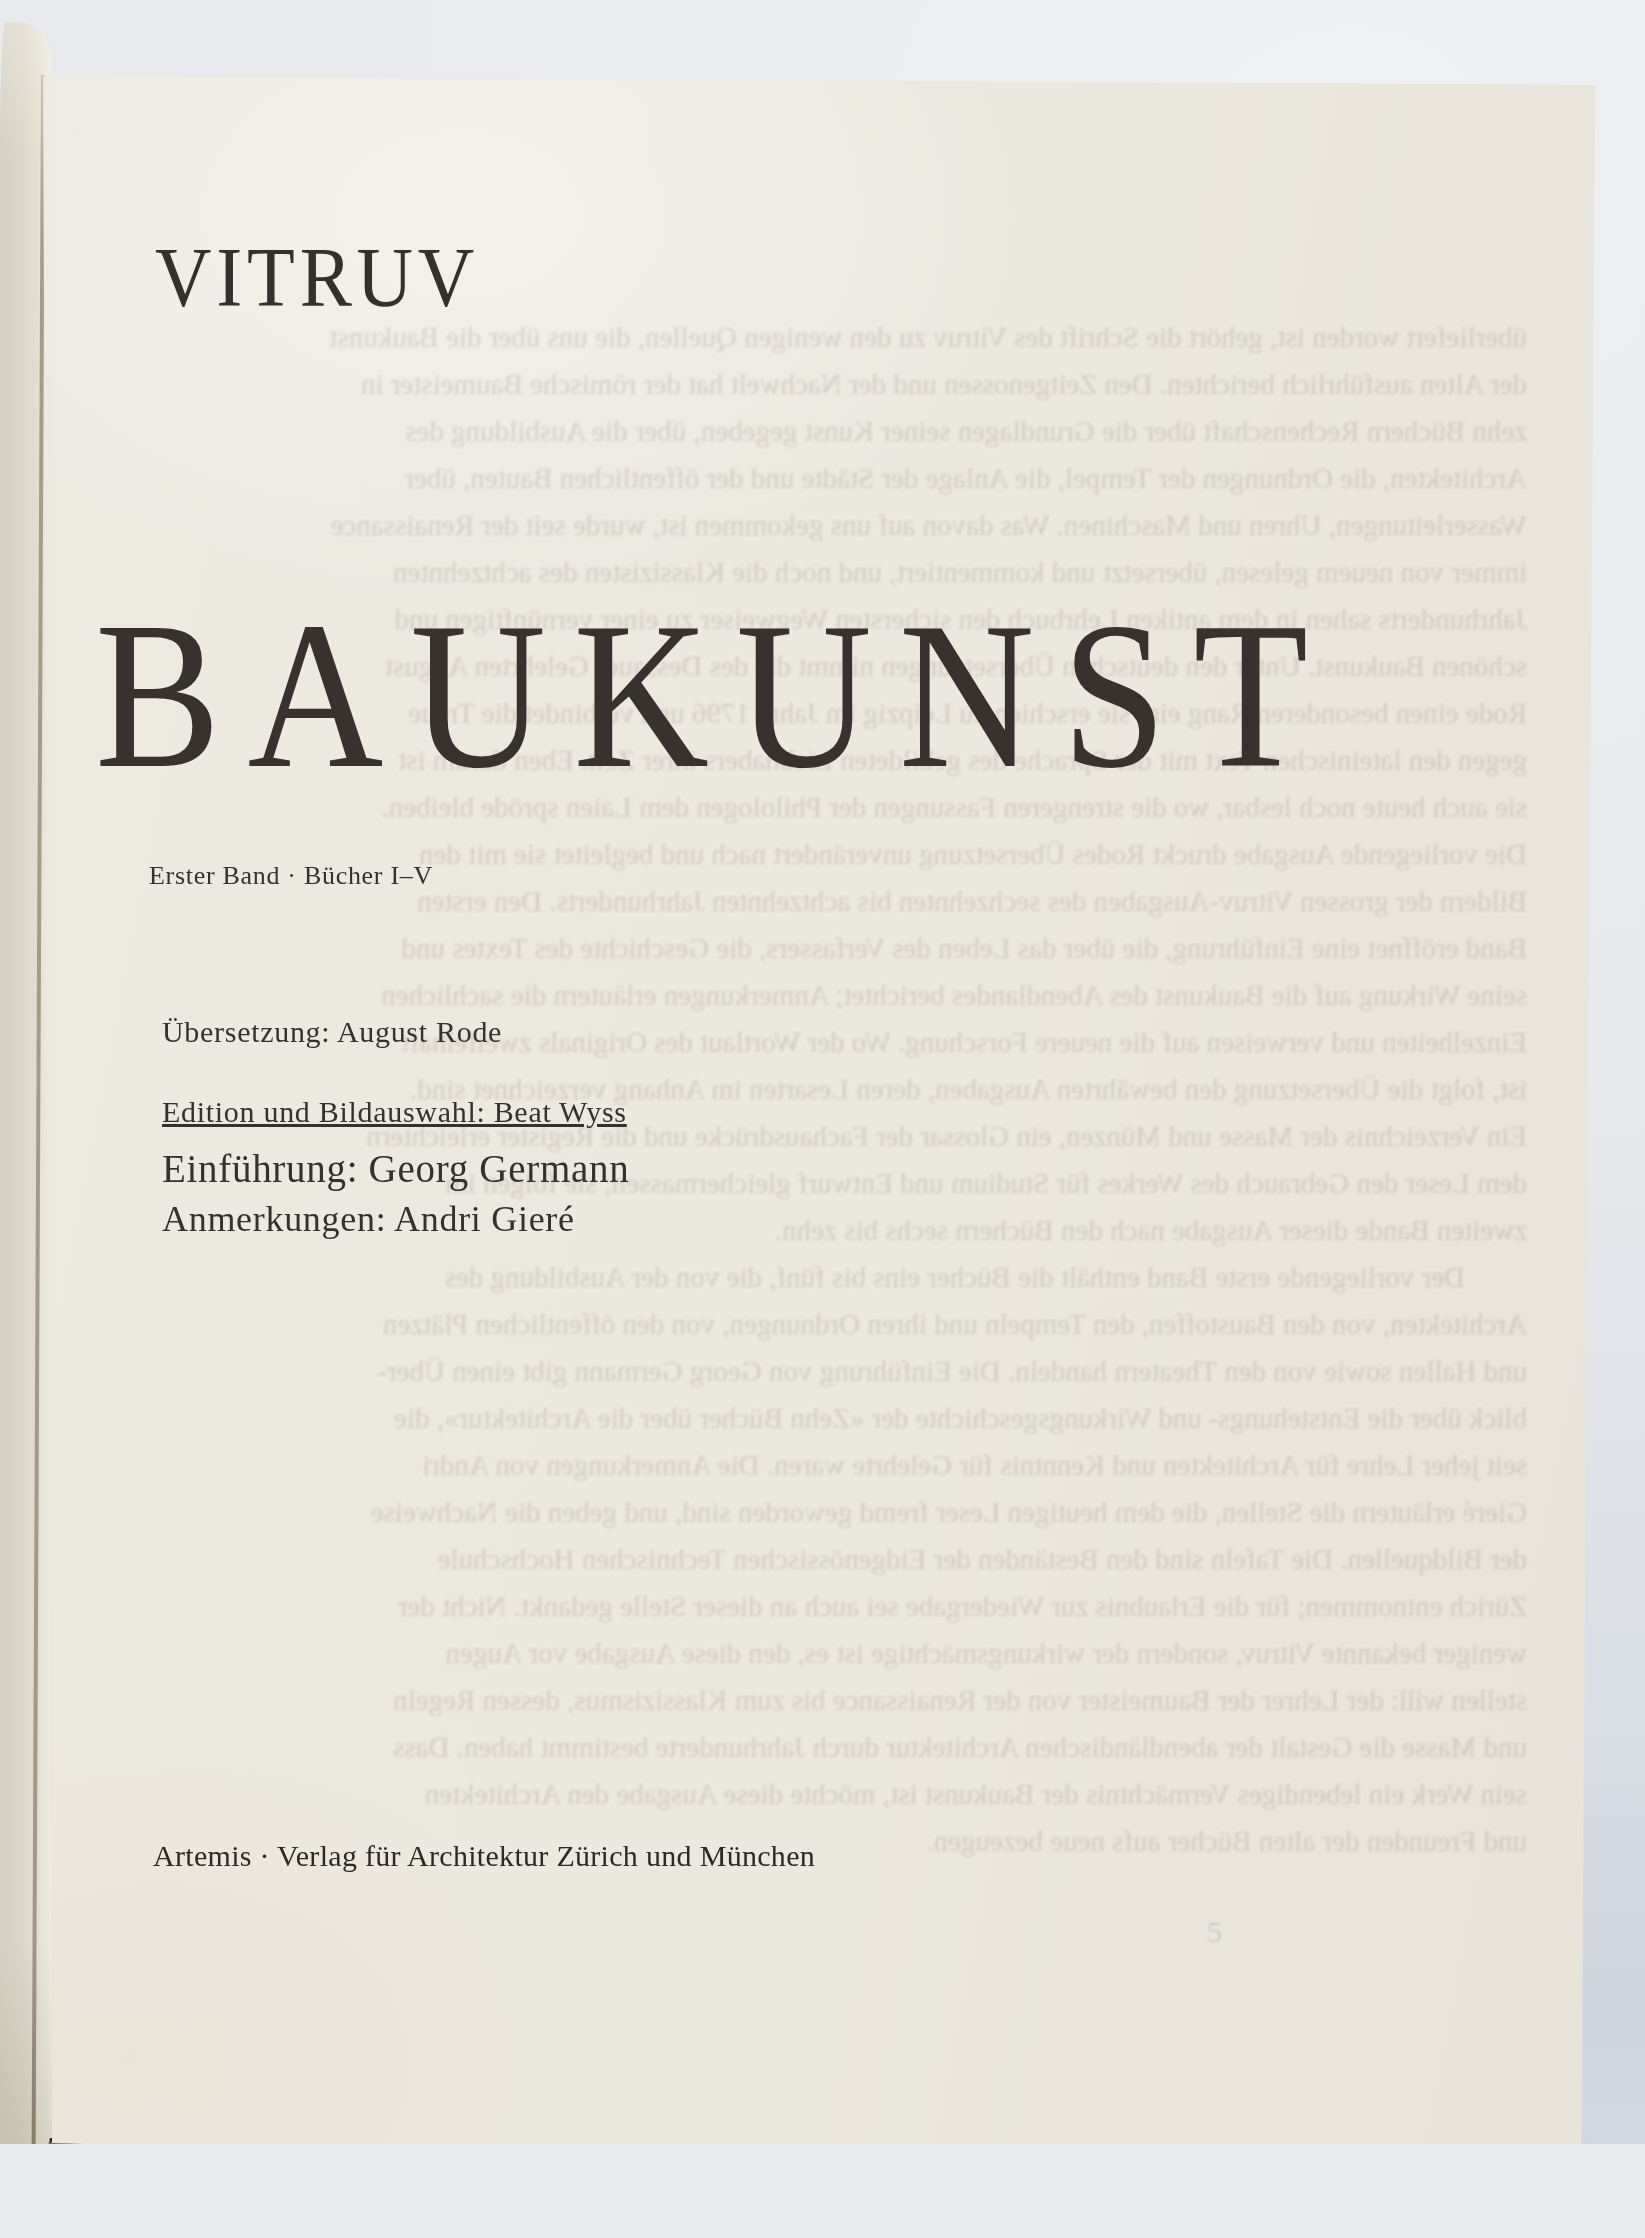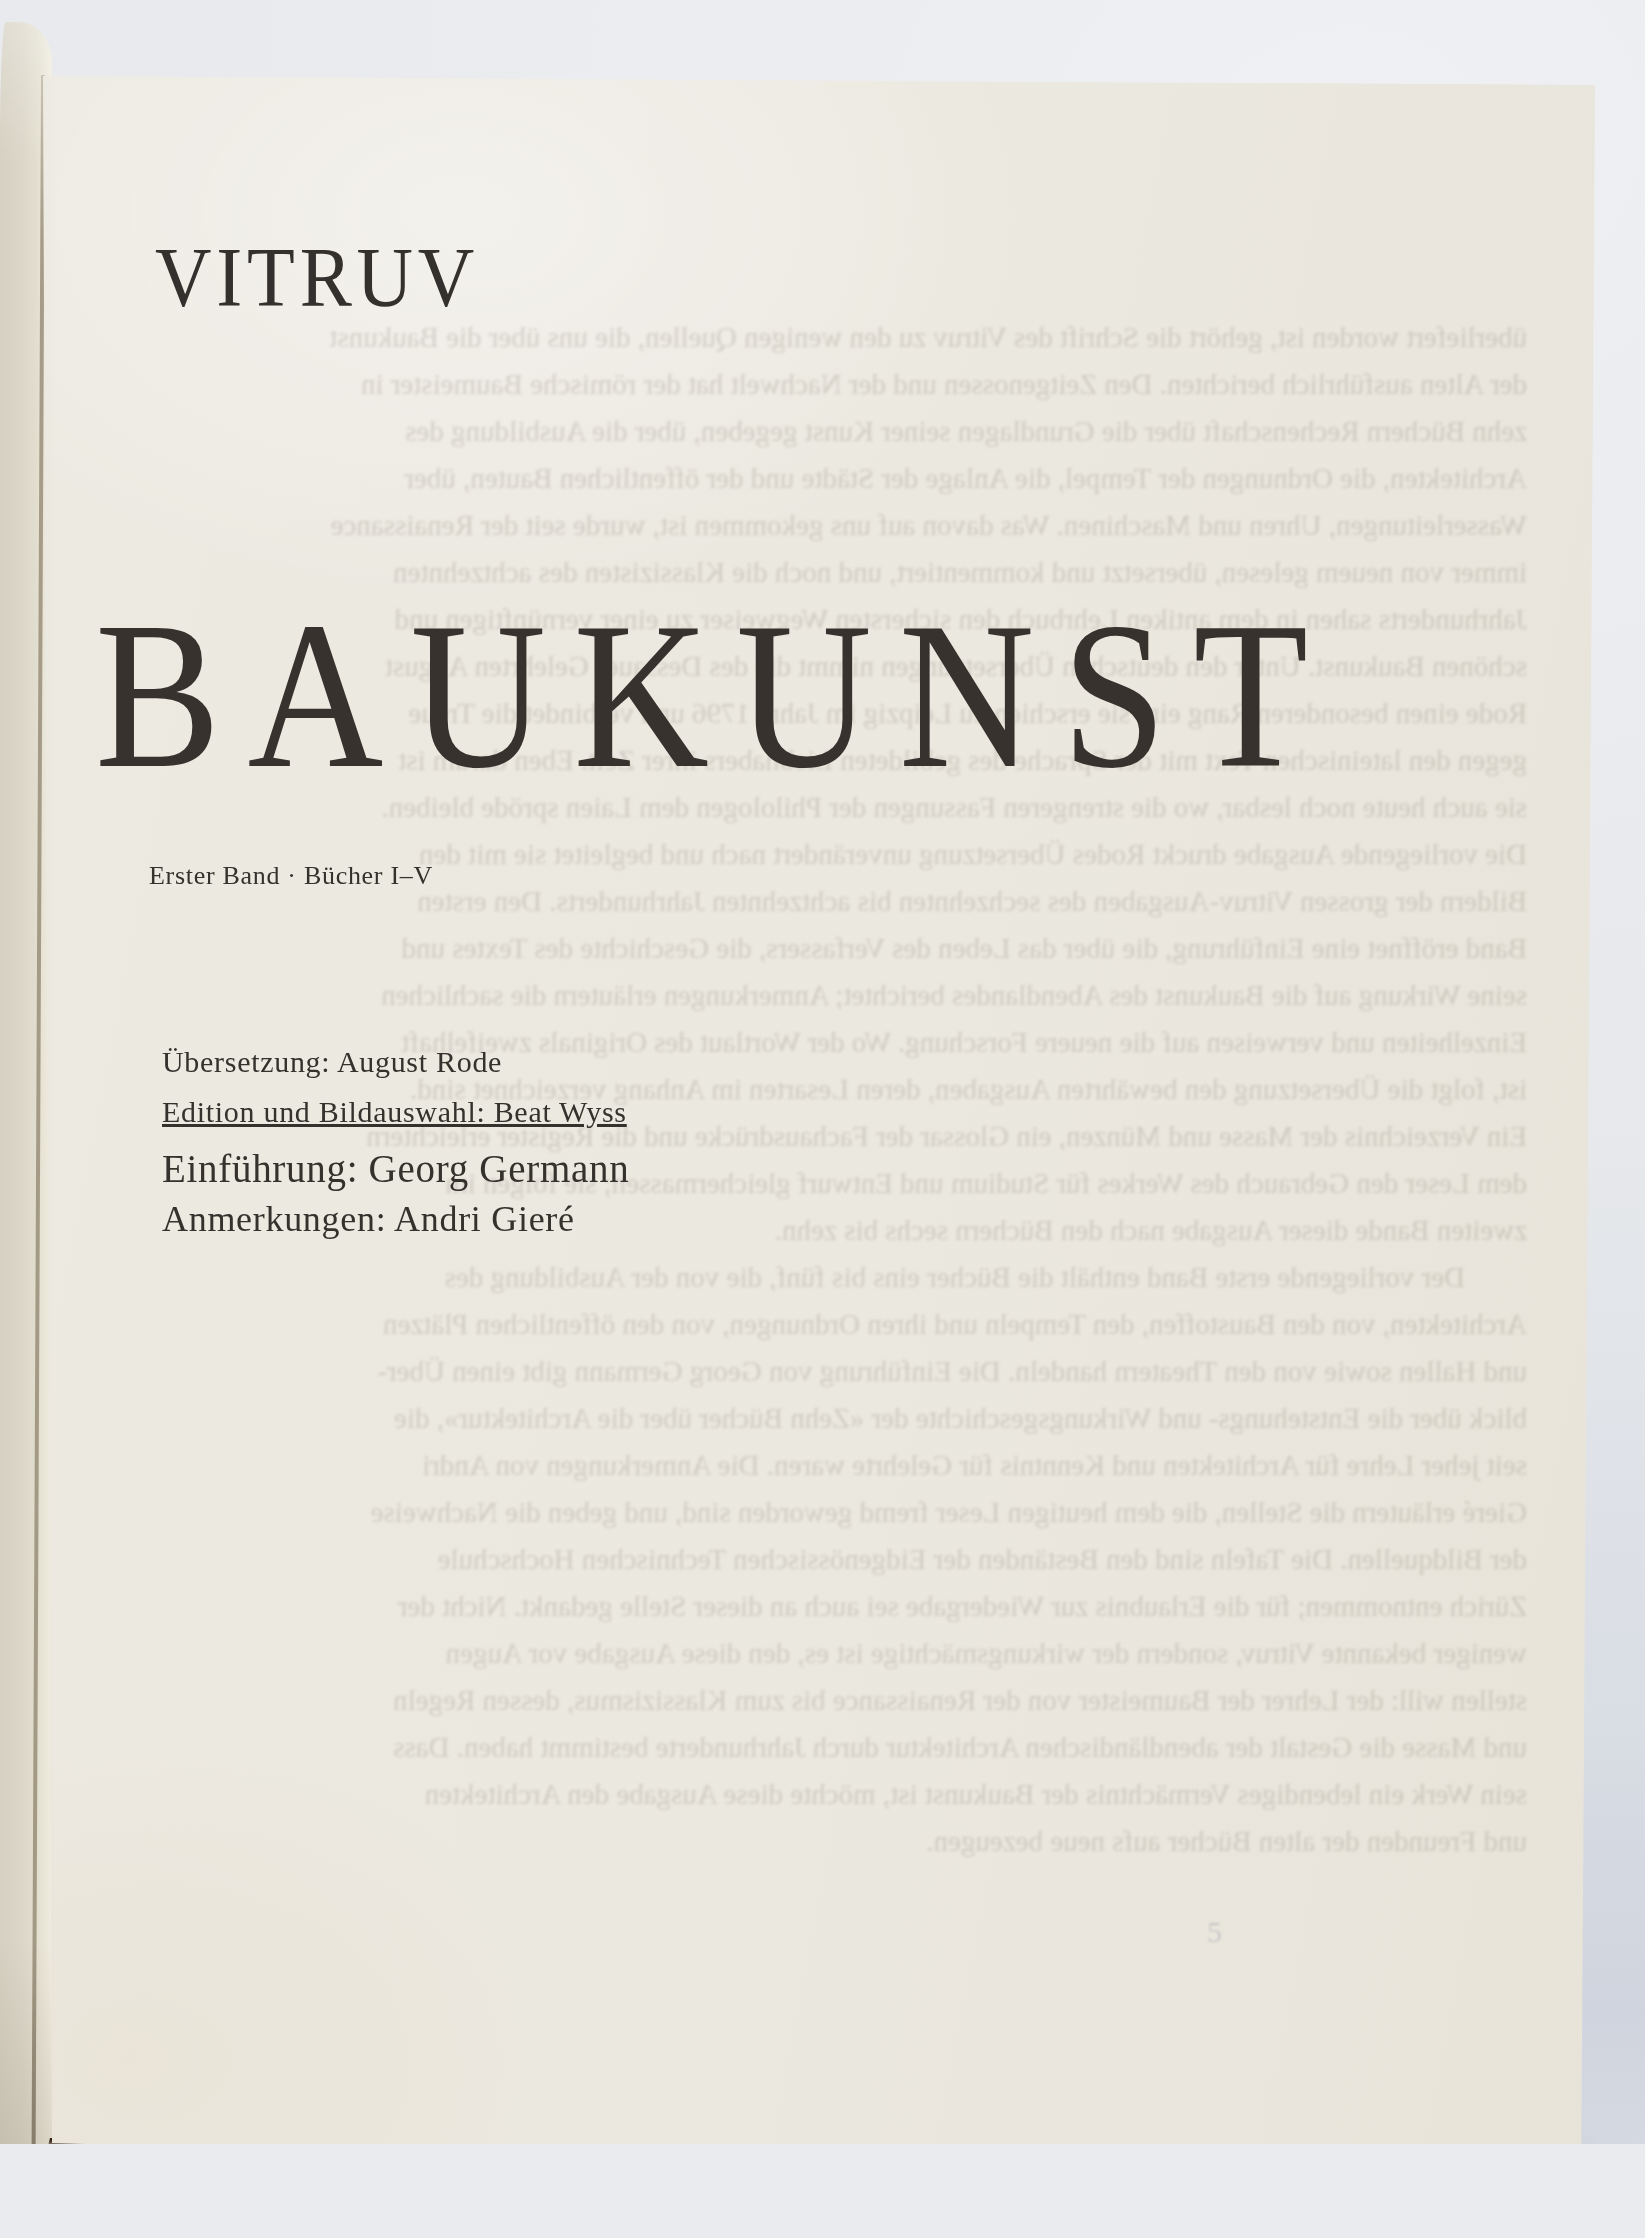--- a/index.html
+++ b/index.html
@@ -77,21 +77,21 @@
     position:absolute; left:1207px; top:1915px; font-size:30px;
     color:#8a93a2; opacity:.35; filter:blur(1.3px);
   }
   
   .ink { position:absolute; color:#35312d; line-height:1; white-space:nowrap; }
   .author   { left:155px; top:235px;  font-size:85px; letter-spacing:5.2px;
               transform:scaleX(.92); transform-origin:left top; color:#33302d; }
   .title    { left:95px; top:591px;  font-size:209px; letter-spacing:30px;
               transform:scaleX(.90); transform-origin:left top; color:#37322e; }
   .volume   { left:149px; top:863px; font-size:26px; letter-spacing:0.7px; }
-  .credit-1 { left:162px; top:1047px; font-size:30px; letter-spacing:0.7px;text-align:center; }
+  .credit-1 { left:162px; top:1017px; font-size:30px; letter-spacing:0.7px;text-align:center; }
   .credit-2 { left:162px; top:1097px; font-size:30px; letter-spacing:0.7px;text-decoration:underline; }
   .credit-3 { left:162px; top:1149px; font-size:39px; letter-spacing:0.7px; }
   .credit-4 { left:162px; top:1201px; font-size:36px; letter-spacing:0.7px; }
   .publisher{ left:153px; top:1841px; font-size:30px; letter-spacing:0.3px; color:#2d2a26; }
 </style>
 </head>
 <body>
 
 <div class="canvas">
 
@@ -147,15 +147,16 @@
 
   <div class="ink title">BAUKUNST</div>
 
   <div class="ink volume">Erster Band · Bücher I–V</div>
 
   <div class="ink credit-1">Übersetzung: August Rode</div>
   <div class="ink credit-2">Edition und Bildauswahl: Beat Wyss</div>
   <div class="ink credit-3">Einführung: Georg Germann</div>
   <div class="ink credit-4">Anmerkungen: Andri Gieré</div>
 
+  <div class="ink publisher">Artemis · Verlag für Architektur Zürich und München</div>
 
 </div>
 
 
 </body></html>

